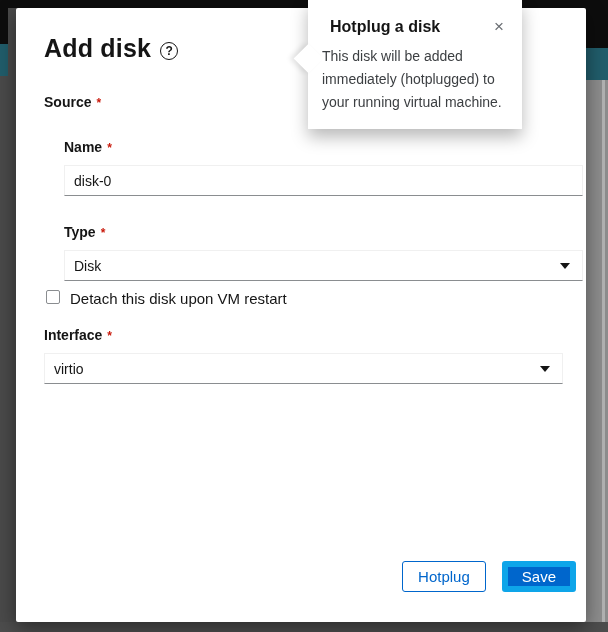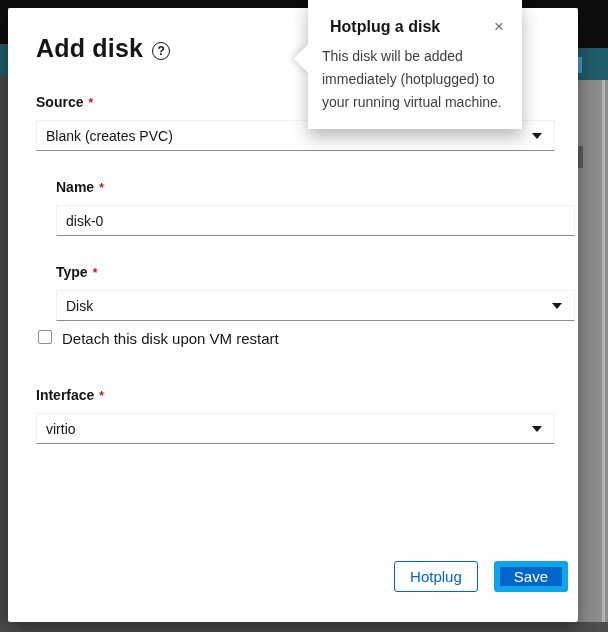--- a/index.html
+++ b/index.html
@@ -18,21 +18,21 @@
   .bg-right-strip  { position:absolute; left:578px; top:0; width:30px; height:632px; background:#8d8d8d; }
   .bg-right-mast   { position:absolute; left:578px; top:0; width:30px; height:48px; background:#0d0d0d; }
   .bg-right-nav    { position:absolute; left:578px; top:48px; width:30px; height:32px; background:#215d6b; }
   .bg-right-navsel { position:absolute; left:578px; top:57px; width:4px; height:16px; background:#3f9fd4; }
   .bg-right-smudge { position:absolute; left:578px; top:146px; width:5px; height:22px; background:#5f5f5f; }
   .bg-scrollbar    { position:absolute; left:602px; top:80px; width:3px; height:552px; background:#b2b2b2; }
   .bg-bottom-strip { position:absolute; left:0; top:622px; width:608px; height:10px; background:#4d4d4d; }
 
   
   .modal {
-    position:absolute; left:8px; top:8px; width:570px; height:614px;
+    position:absolute; left:16px; top:8px; width:570px; height:614px;
     background:#ffffff; border-radius:2px;
     box-shadow:0 6px 20px rgba(0,0,0,0.45);
   }
   .modal-header { padding:26px 24px 0 28px; display:flex; align-items:center; }
   .modal-title { font-size:25px; font-weight:600; color:#151515; letter-spacing:0.2px; }
   .modal-title-suffix { font-size:17px; font-weight:400; color:#6a6e73; margin-left:9px; margin-top:5px; }
   .help-icon {
     width:18px; height:18px; margin-left:9px; margin-top:5px;
     border:1.6px solid #151515; border-radius:50%;
     display:flex; align-items:center; justify-content:center;
@@ -53,21 +53,21 @@
     font-family:"Liberation Sans", sans-serif;
   }
   .pf-select { justify-content:space-between; cursor:pointer; }
   .pf-input { outline:none; }
   .caret-down {
     width:0; height:0; border-left:5px solid transparent; border-right:5px solid transparent;
     border-top:6px solid #151515; margin-right:3px;
   }
 
   .group-name, .group-type { margin-top:28px;margin-left:20px; }
-  .group-interface { margin-top:40px; }
+  .group-interface { margin-top:20px; }
 
   .checkbox-row { margin-top:9px; display:flex; align-items:flex-start; }
   .checkbox-box {
     width:14px; height:14px; border:1px solid #8a8d90; border-radius:2px;
     background:#fff; margin-left:2px; margin-right:10px; cursor:pointer; flex:0 0 auto;
   }
   .checkbox-label { font-size:15px; color:#151515; cursor:pointer; }
 
   .helper-text { margin-top:13px; width:532px; font-size:14px; line-height:21px; color:#6a6e73; }
 
@@ -123,24 +123,20 @@
     <span class="help-icon">?</span>
   </div>
 
   <div class="modal-body">
 
     <div class="group-source">
       <div class="field-label-row">
         <span class="field-label">Source</span>
         <span class="required-mark">*</span>
       </div>
-      <div class="pf-select">
-        <span>Blank (creates PVC)</span>
-        <span class="caret-down"></span>
-      </div>
     </div>
 
     <div class="group-name">
       <div class="field-label-row">
         <span class="field-label">Name</span>
         <span class="required-mark">*</span>
       </div>
       <input class="pf-input" type="text" value="disk-0" style="">
     </div>
 

